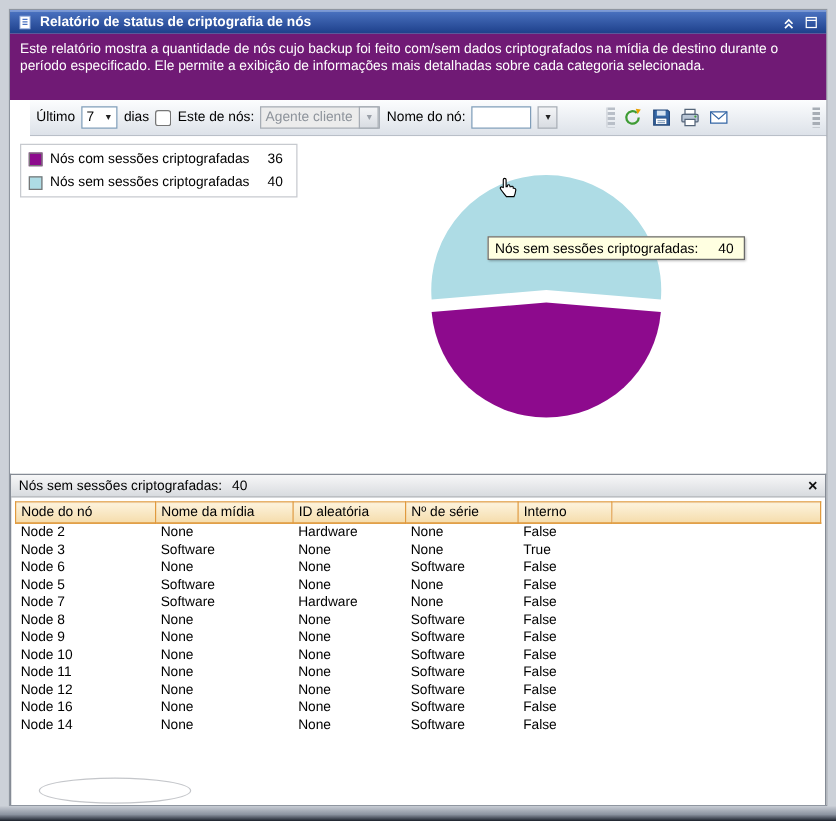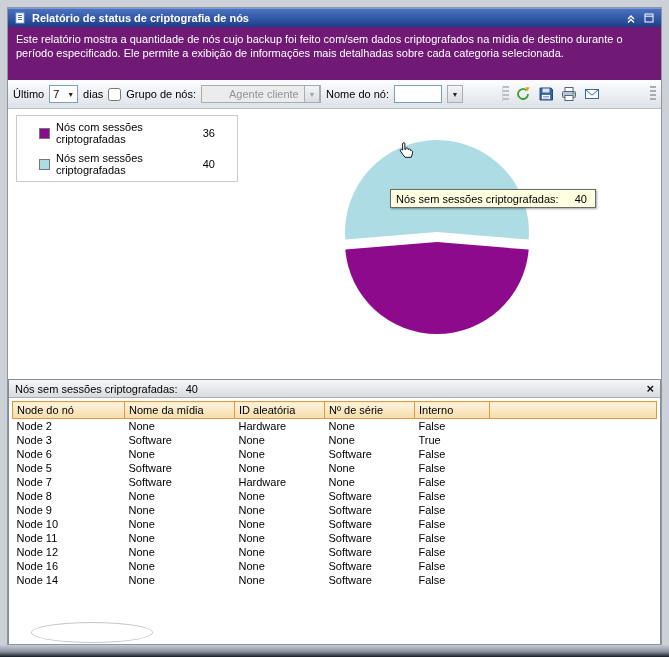--- a/index.html
+++ b/index.html
@@ -33,30 +33,30 @@
   .desc {
     flex:0 0 53px;
     background:#701a75; color:#fff;
     padding:5px 8px; line-height:14px;
   }
   
   .toolbar {
     flex:0 0 29px;
     background:linear-gradient(#fcfdfe,#dde2e9);
     border-bottom:1px solid #b9bfc8;
-    display:flex; align-items:center; gap:5px; padding:0 5px;
+    display:flex; align-items:center; gap:5px; padding:0 5px;margin-left:16px;
   }
   .lbl { white-space:nowrap; }
   .combo {
     display:inline-flex; align-items:center;
     border:1px solid #7f9db9; background:#fff; height:18px;
   }
   .combo .combo-text { padding:0 3px; min-width:14px; }
   .combo .arrow { font-size:7px; color:#222; padding:0 3px; }
-  .combo.disabled { border-color:#a7adb5; background:#ececec;padding-left:24px; }
+  .combo.disabled { border-color:#a7adb5; background:#ececec; }
   .combo.disabled .combo-text { color:#8d939b; min-width:78px; }
   .arrow-btn {
     display:inline-flex; align-items:center; justify-content:center;
     width:16px; height:18px; font-size:7px; color:#222;
     background:linear-gradient(#f4f5f7,#d8dce2);
     border:1px solid #a7adb5; cursor:pointer;
   }
   .combo.disabled .arrow-btn { color:#9aa0a8; cursor:default; }
   .txt {
     width:48px; height:18px; border:1px solid #7f9db9; background:#fff;
@@ -71,21 +71,21 @@
   .tb-icon { width:18px; height:18px; display:inline-flex; align-items:center; justify-content:center; cursor:pointer; }
   .end-grip {
     margin-left:auto; width:6px; height:16px;
     background:repeating-linear-gradient(#a7adb5 0 2px, transparent 2px 4px);
   }
   
   .report { flex:0 0 270px; position:relative; background:#fff; }
   .legend {
     position:absolute; left:8px; top:6px; width:222px;
     border:1px solid #c7cacf; background:#fff;
-    padding:5px 22px; display:flex; flex-direction:column; gap:7px;
+    padding:5px 6px; display:flex; flex-direction:column; gap:7px;
   }
   .legend-row { display:flex; align-items:center; gap:6px; }
   .swatch { width:11px; height:11px; border:1px solid #777; flex:0 0 11px; }
   .legend-label { width:168px; }
   .pie { position:absolute; left:323px; top:16px; }
   .tooltip {
     position:absolute; left:382px; top:80px; height:19px;
     display:inline-flex; align-items:center;
     background:#ffffe1; border:1px solid #6a6a6a;
     padding:0 8px 0 5px; box-shadow:1px 1px 2px rgba(0,0,0,.35);
@@ -157,21 +157,21 @@
   <div class="desc">Este relatório mostra a quantidade de nós cujo backup foi feito com/sem dados criptografados na mídia de destino durante o período especificado. Ele permite a exibição de informações mais detalhadas sobre cada categoria selecionada.</div>
 
   <div class="toolbar">
     <span class="lbl">Último</span>
     <span class="combo">
       <span class="combo-text">7</span>
       <span class="arrow">▼</span>
     </span>
     <span class="lbl">dias</span>
     <input type="checkbox" class="chk" style="">
-    <span class="lbl">Grupo de nós:</span>
+    <span class="lbl">Este de nós:</span>
     <span class="combo disabled">
       <span class="combo-text">Agente cliente</span>
       <span class="arrow-btn">▼</span>
     </span>
     <span class="lbl">Nome do nó:</span>
     <input type="text" class="txt" value="" style="">
     <span class="arrow-btn">▼</span>
     <span class="grip"></span>
     <span class="tb-icon">
       <svg width="16" height="16" viewBox="0 0 16 16">

